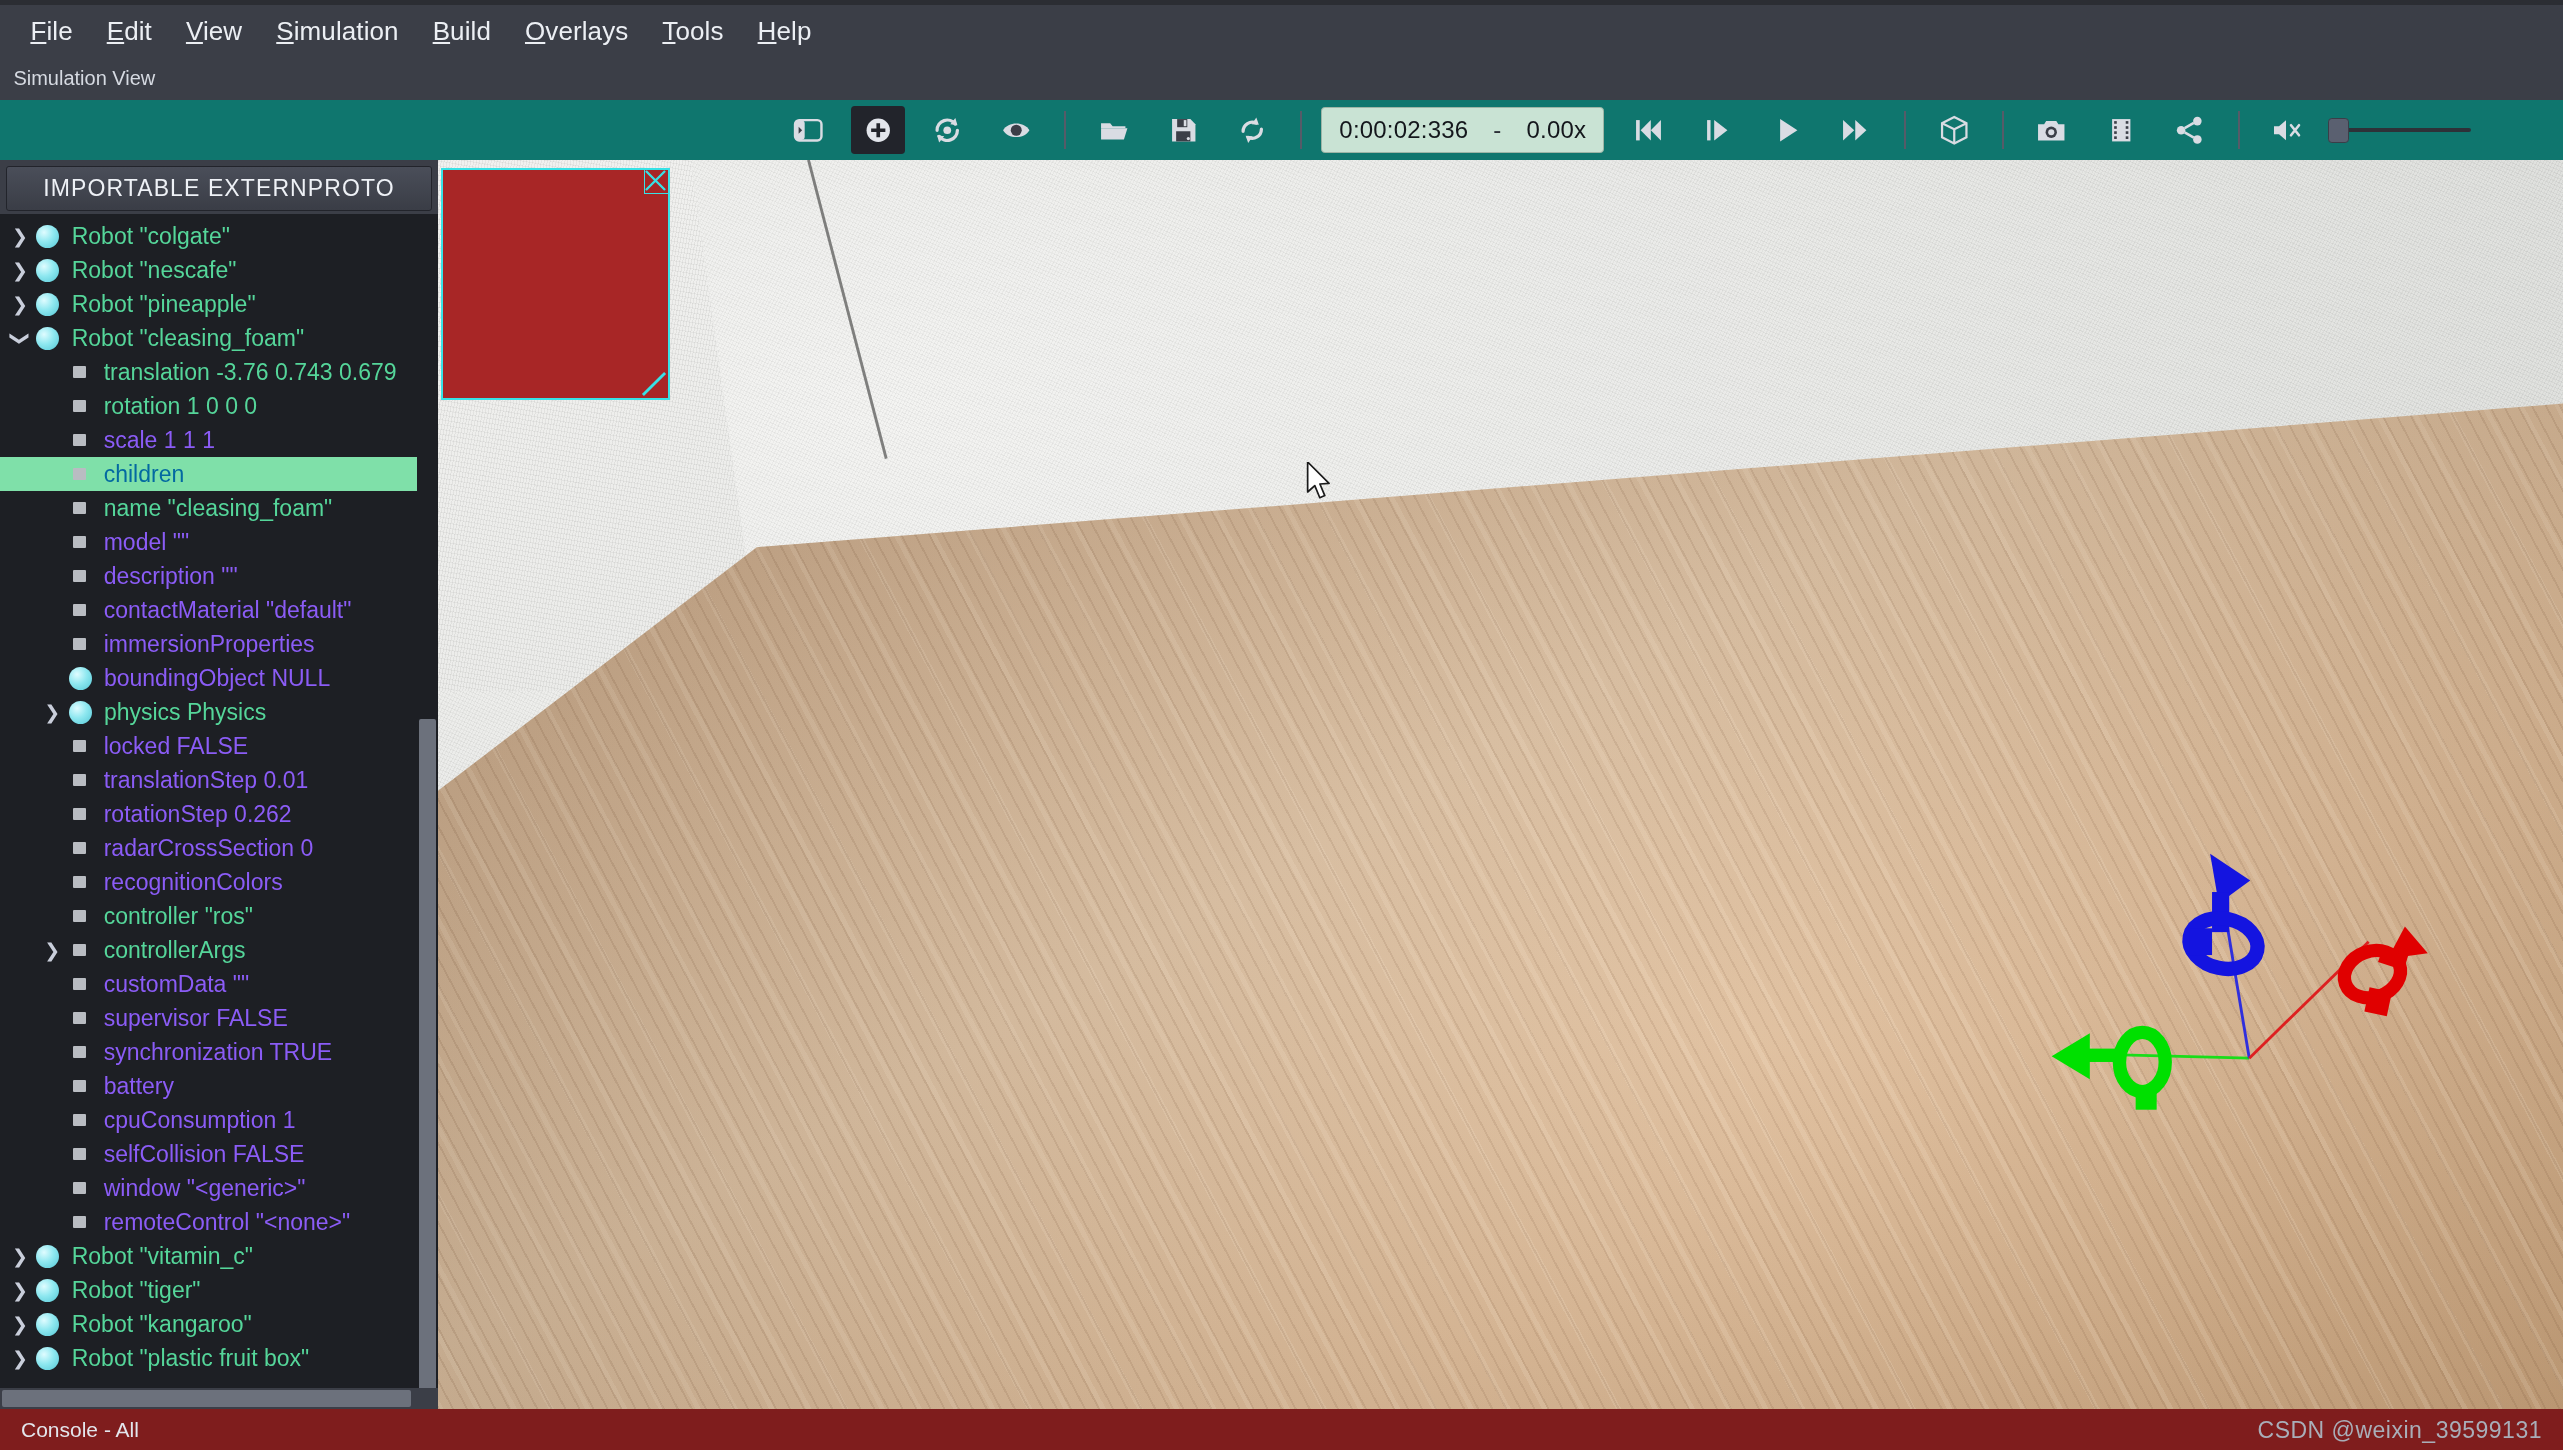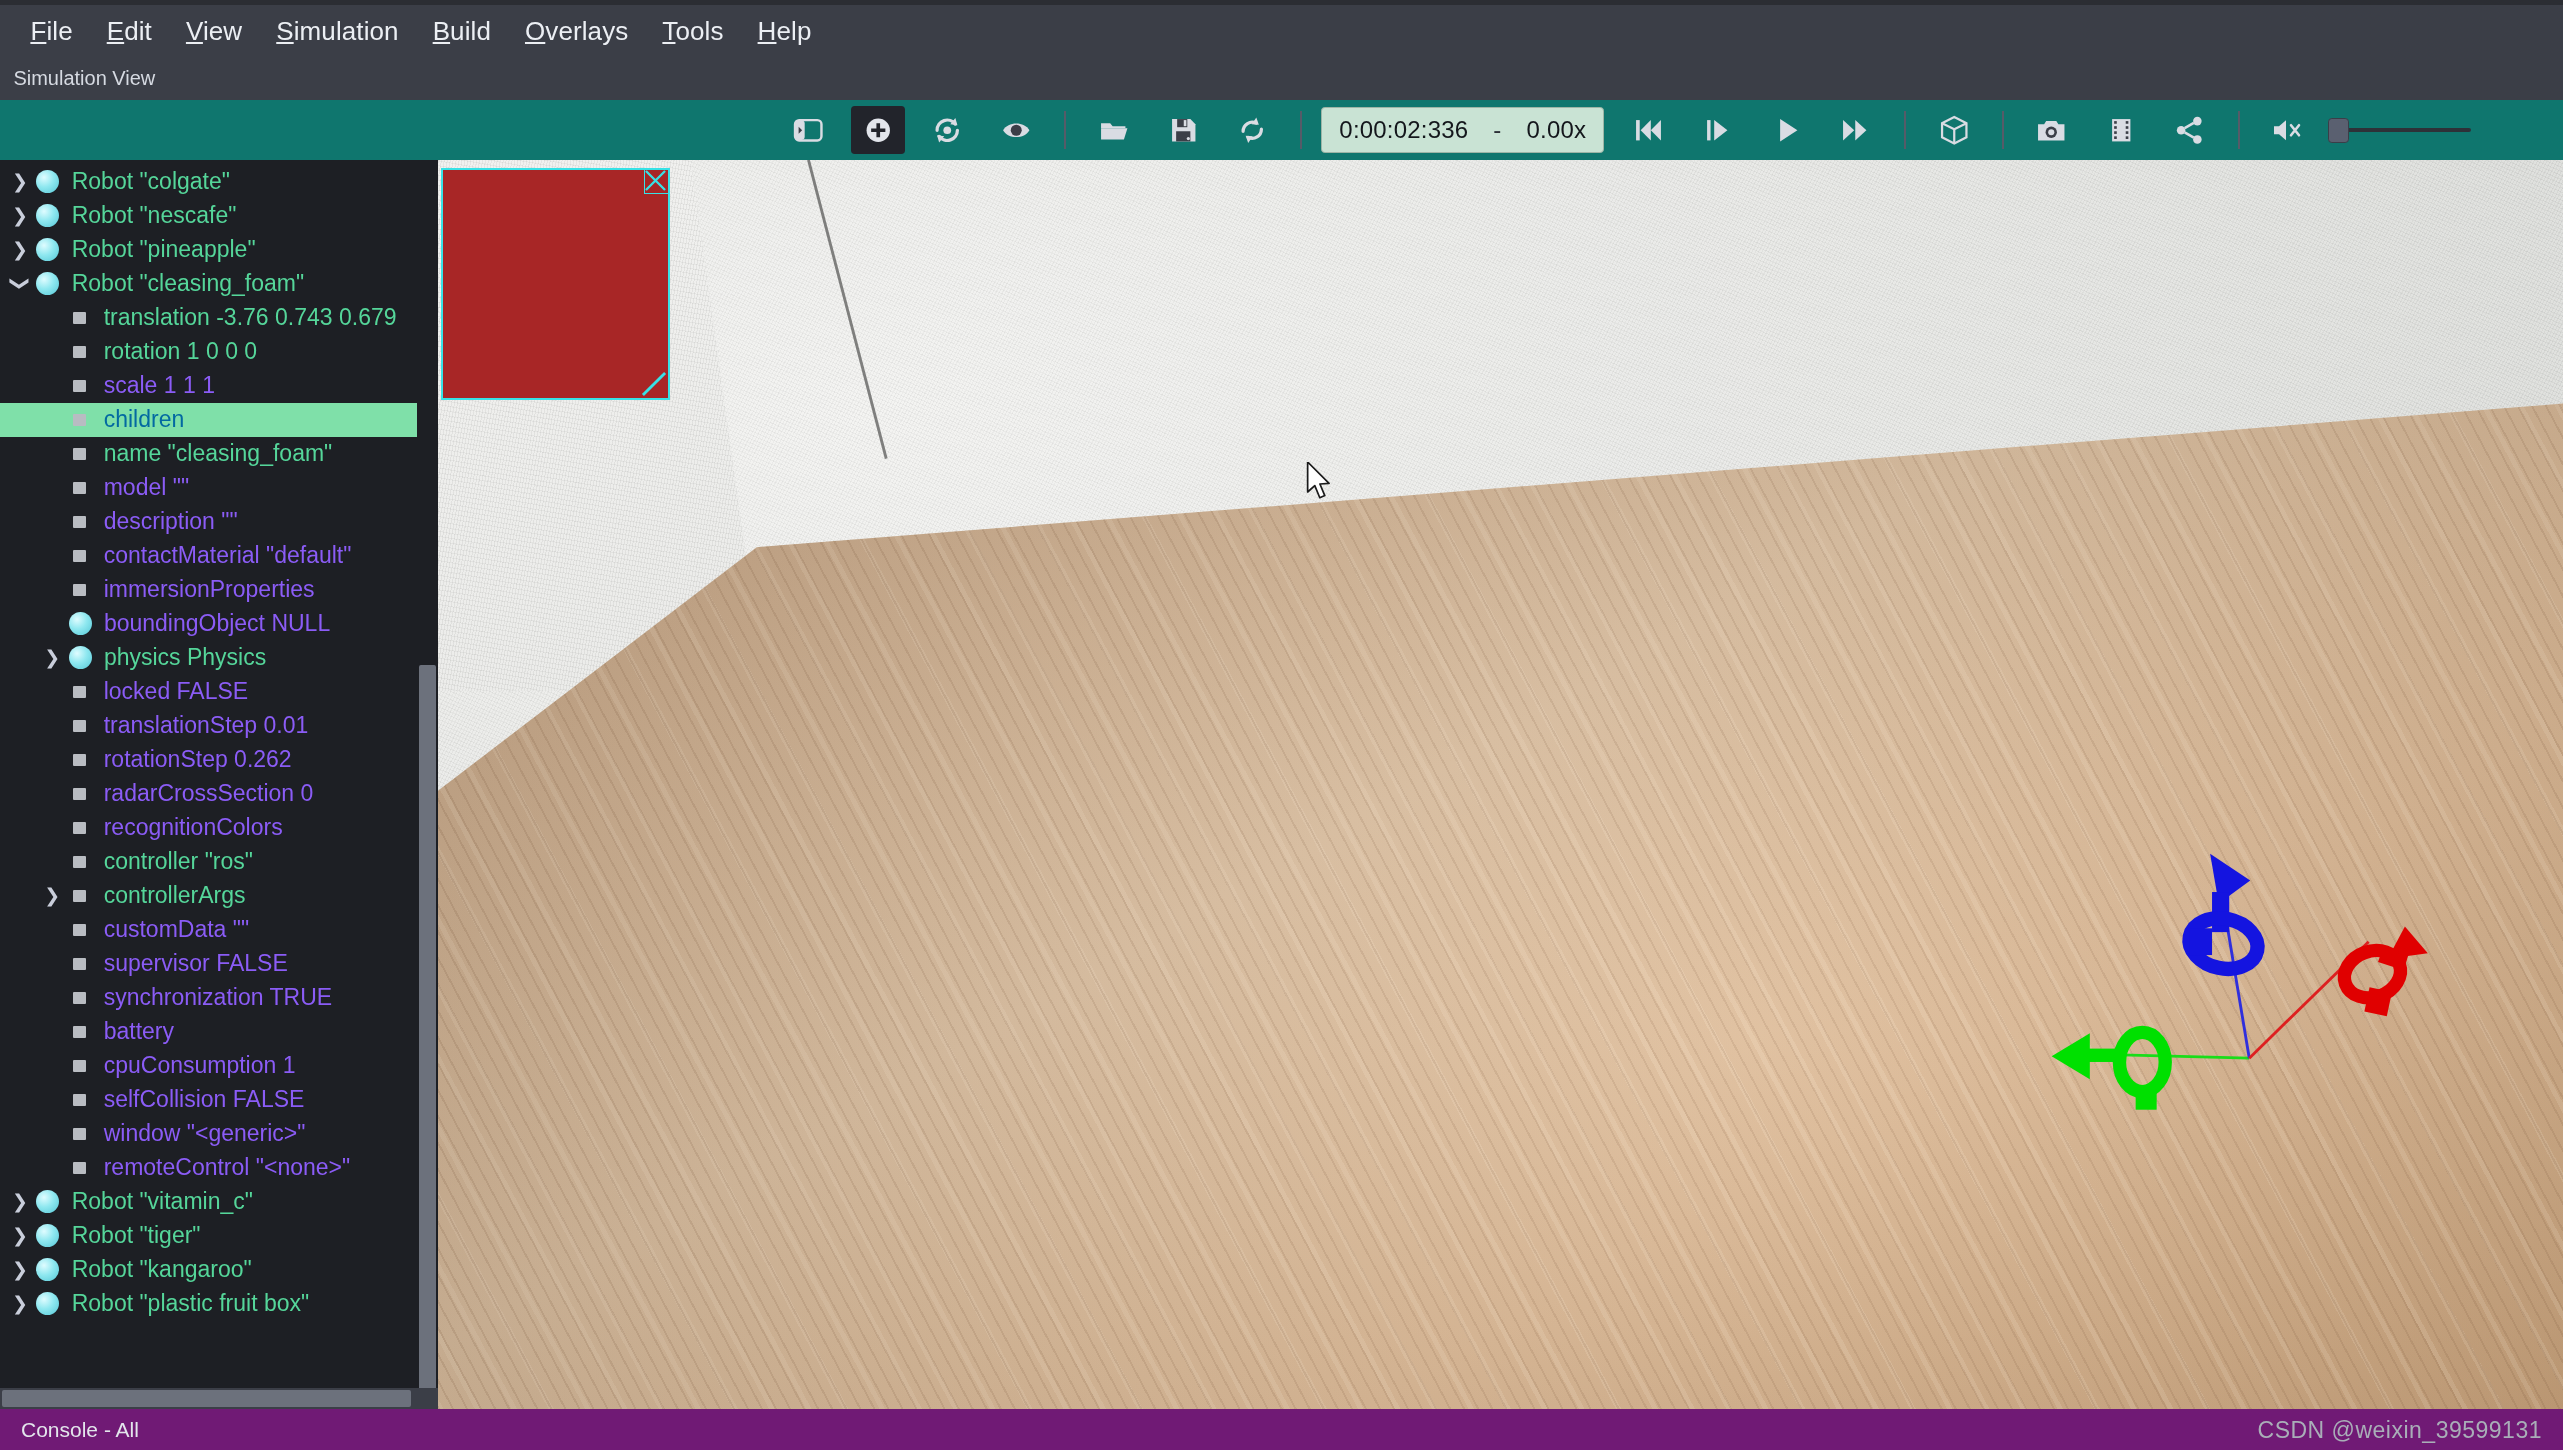--- a/index.html
+++ b/index.html
@@ -278,21 +278,21 @@
     width: 26px; height: 26px;
     cursor: nwse-resize;
   }
 
   .gizmo { position: absolute; pointer-events: none; }
   .cursor-ptr { position: absolute; pointer-events: none; }
 
   
   .statusbar {
     height: 42px; flex: 0 0 42px;
-    background: #701a75;
+    background: #7f1d1d;
     display: flex; align-items: center;
     padding: 0 21px;
     justify-content: space-between;
   }
   .status-left { color: #e3e6ec; font-size: 21px; cursor: pointer; }
   .status-right { color: #a9aeb8; font-size: 23px; letter-spacing: 0.5px; }
 </style>
 </head>
 <body>
 
@@ -459,20 +459,21 @@
       <div class="vol-slider">
         <div class="vol-track"></div>
         <div class="vol-handle"></div>
       </div>
     </div>
   </div>
 
   <div class="body-area">
 
     <div class="left-panel">
+      <div class="panel-header">IMPORTABLE EXTERNPROTO</div>
       <div class="tree-wrap">
         <div class="tree-scroll" id="treeScroll">
             <div class="tnode indent-1">
               <span class="arrow">❯</span>
               <span class="bullet-circle"></span>
               <span class="tlabel green">Robot "colgate"</span>
             </div>
             <div class="tnode indent-1">
               <span class="arrow">❯</span>
               <span class="bullet-circle"></span>

